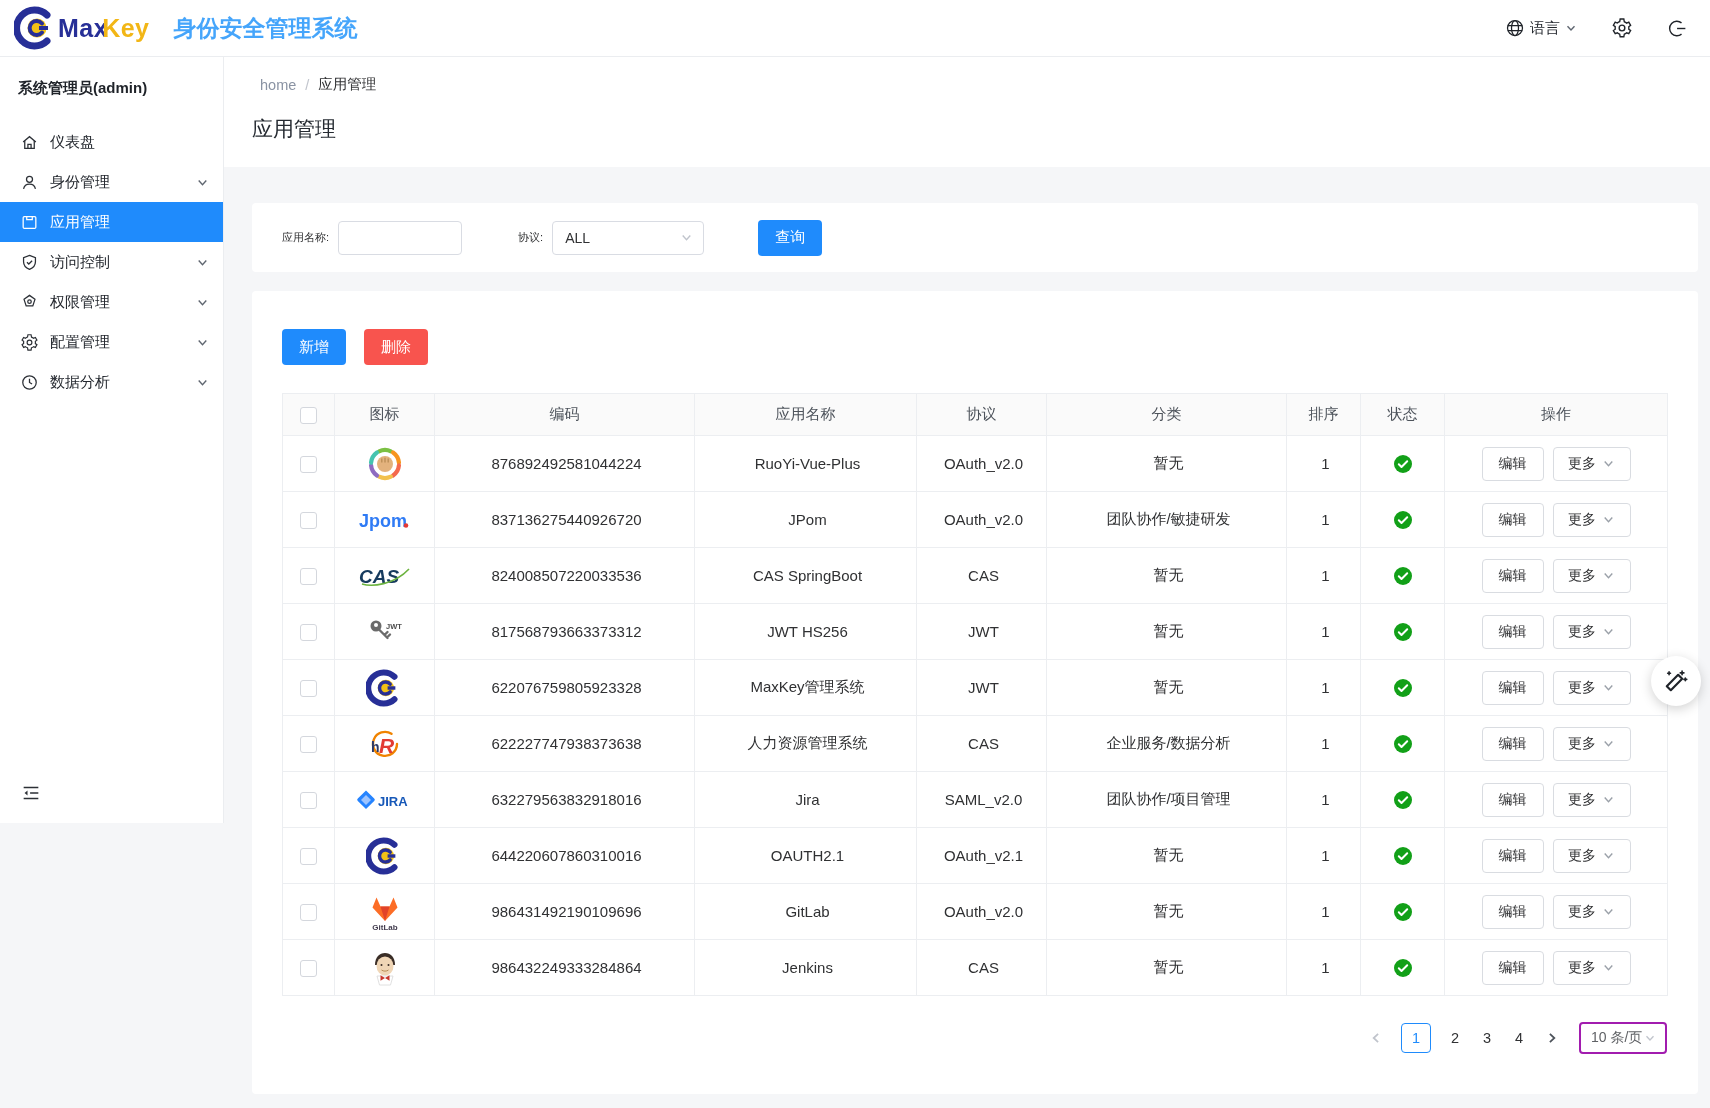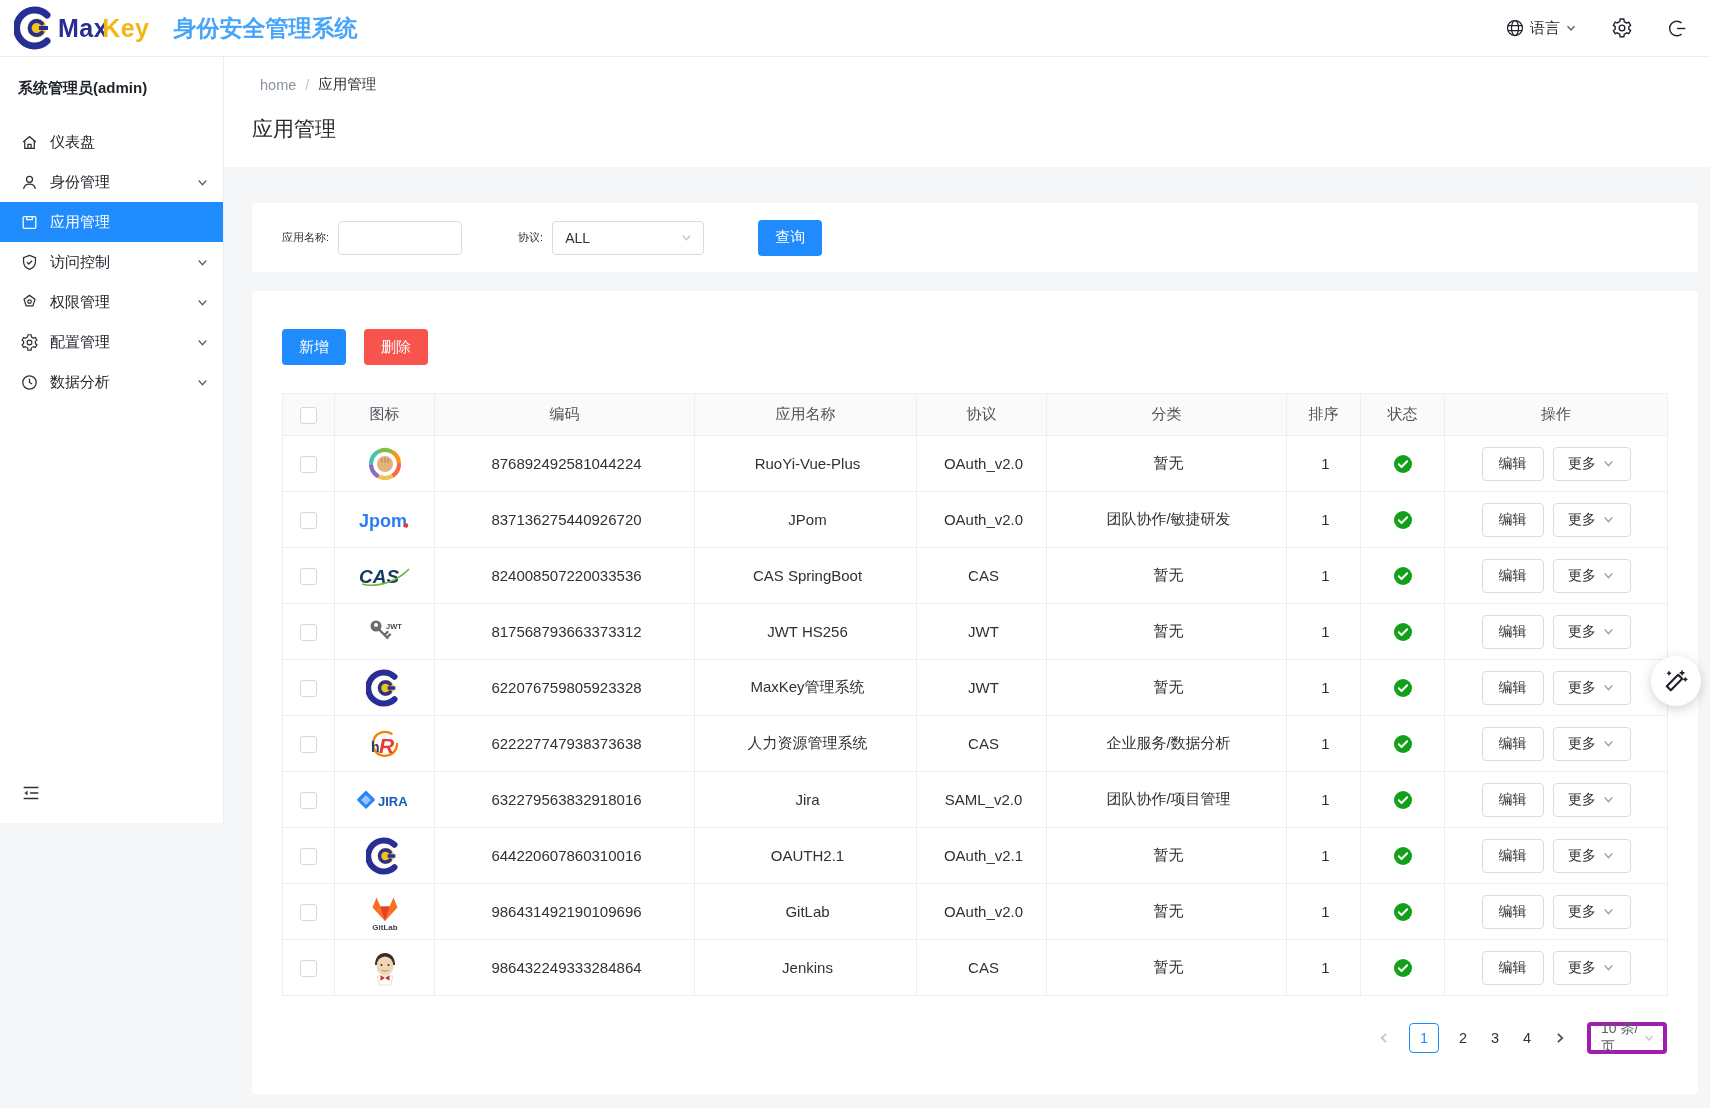--- a/index.html
+++ b/index.html
@@ -117,21 +117,21 @@
   }
   .pg-arrow { background:none; border:none; cursor:pointer; display:flex; align-items:center; padding:0 2px; }
   .pg-prev { color:#c0c4cc; }
   .pg-next { color:#4d535b; }
   .pg-num { font-size:14.5px; color:#303133; cursor:pointer; min-width:16px; text-align:center; }
   .pg-num.active {
     width:30px; height:30px; line-height:28px; border:1px solid #1f8bfc; border-radius:4px;
     color:#1f8bfc; background:#fff;
   }
   .size-select {
-    width:80px; height:32px; border:4px solid #a21caf; border-radius:4px;
+    width:88px; height:32px; border:2px solid #a21caf; border-radius:4px;
     display:flex; align-items:center; justify-content:space-between;
     padding:0 8px 0 10px; cursor:pointer; background:#fff; margin-left:2px;
   }
   .size-value { font-size:14px; color:#606266; }
 
   
   .float-wand {
     position:fixed; left:1651px; top:656px; width:50px; height:50px; border-radius:50%;
     background:#fff; border:none; box-shadow:0 3px 12px rgba(0,0,0,.18);
     display:flex; align-items:center; justify-content:center; cursor:pointer; color:#1f2329;

